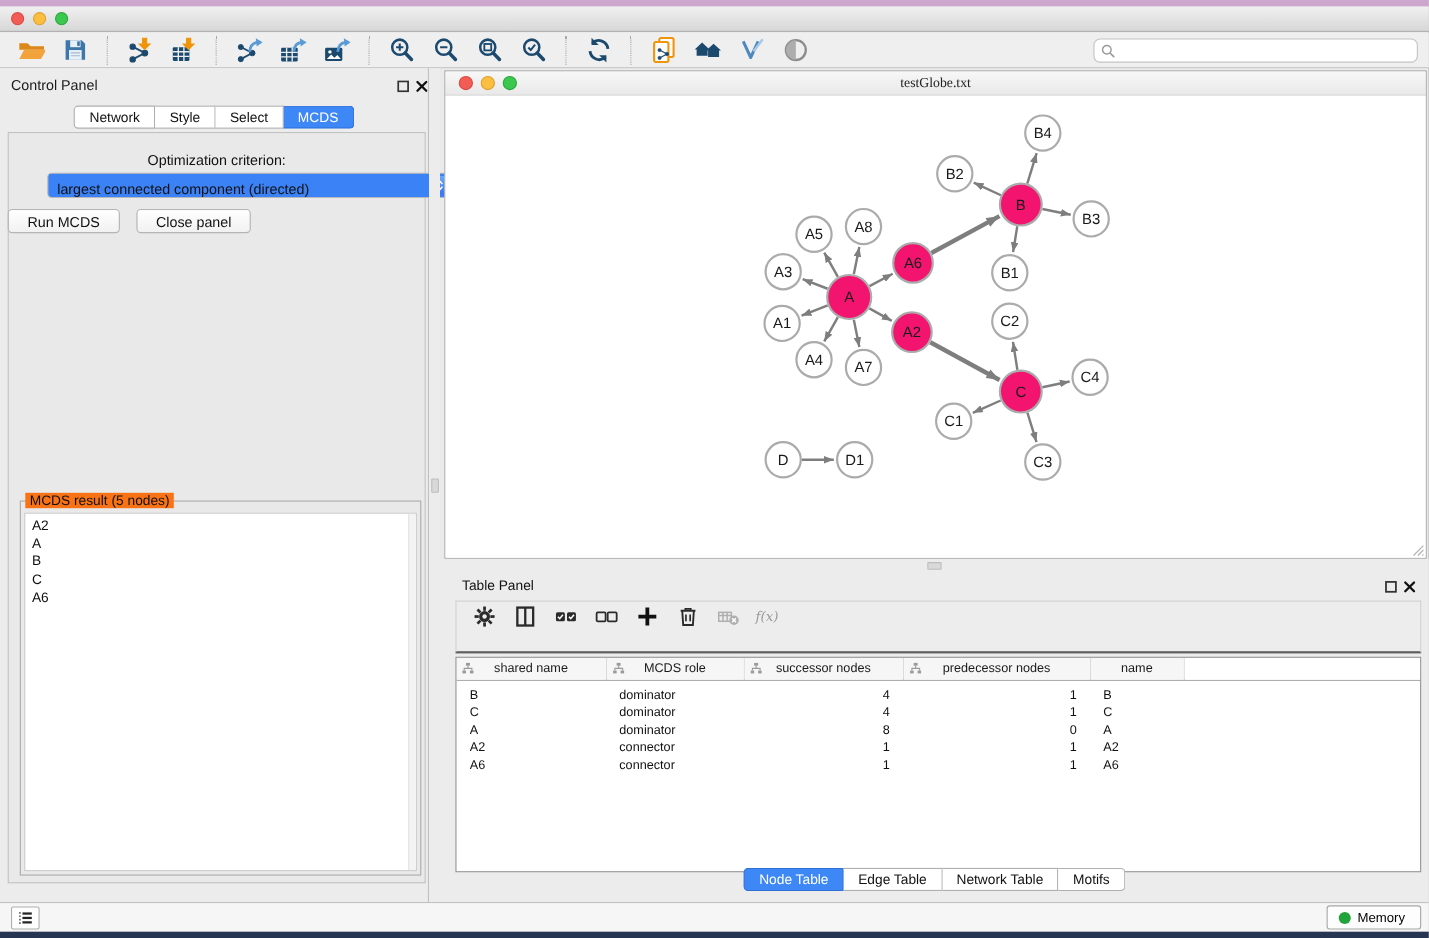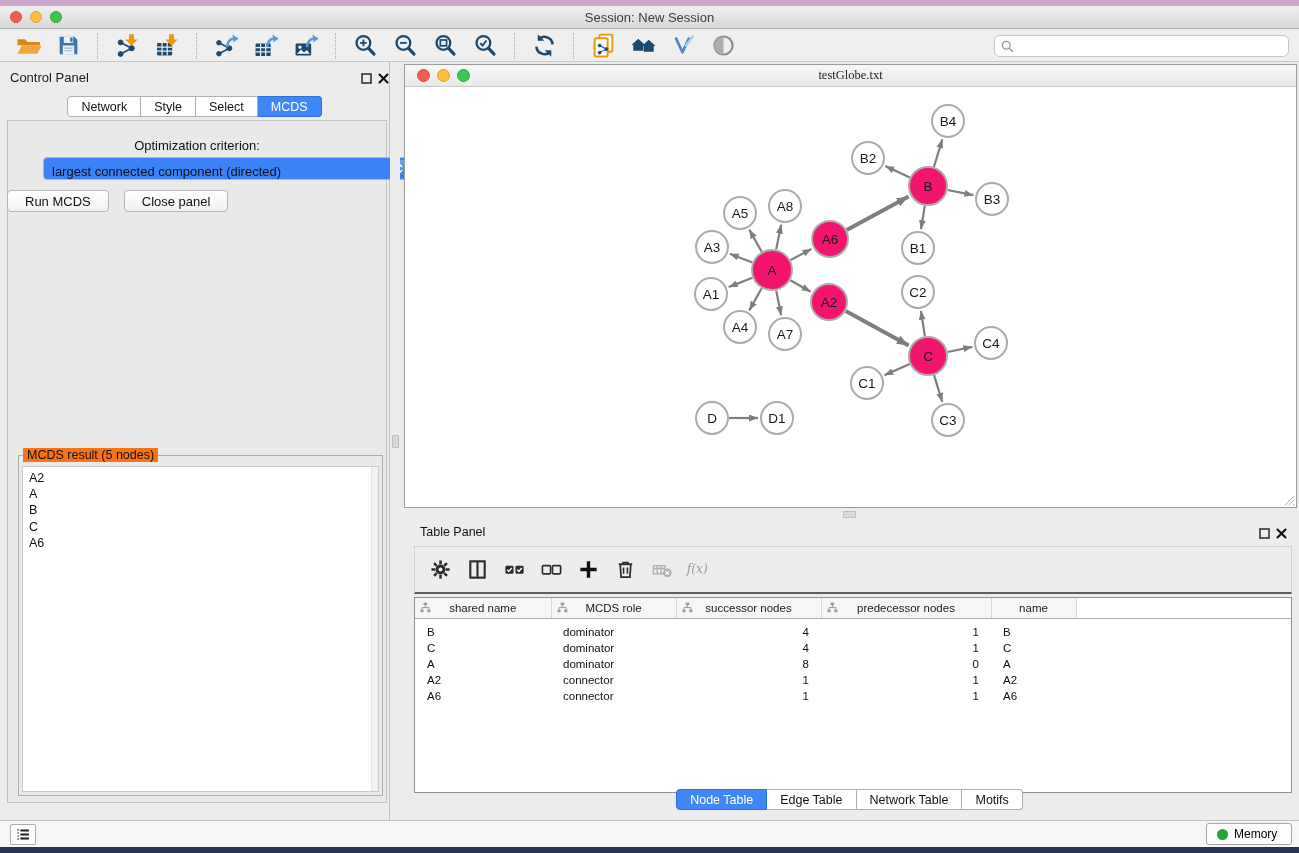--- a/index.html
+++ b/index.html
@@ -73,21 +73,21 @@
                 border-bottom:1px solid #C8C8C8; display:flex; align-items:center; }
   .nw-titlebar .lights{ top:4px; left:12px; gap:7px; }
   .nw-titlebar .light{ width:13px; height:13px; }
   .nw-title{ width:100%; text-align:center; font-size:12.5px; color:#222;font-family:Liberation Serif, serif; }
   .nw-canvas{ position:relative; width:891px; height:420px; background:#fff; overflow:hidden; }
   .resize-grip{ position:absolute; right:1px; bottom:1px; width:11px; height:11px; }
   
   .table-panel{ position:absolute; left:400px; top:520px; width:899px; height:300px; background:#ECECEC; }
   .tp-head{ position:absolute; left:20px; top:5px; font-size:12.5px; }
   .tp-toolbar{ position:absolute; left:14px; top:26px; width:878px; height:48px; background:#EDEDED;
-               border:1px solid #D2D2D2; border-bottom:2px solid #5E5E5E; display:flex; align-items:center; padding-left:12px; }
+               border:1px solid #D2D2D2; border-bottom:2px solid #5E5E5E; display:flex; padding-left:12px; }
   .tp-btn{ width:26px; height:26px; background:none; border:none; display:flex; align-items:center;
            justify-content:center; margin-right:11px; cursor:pointer; }
   .tp-btn svg{ width:23px; height:23px; }
   .tp-btn.wide svg{ width:33px; }
   .table-wrap{ position:absolute; left:14px; top:77px; width:878px; height:196px; background:#fff;
                border:1px solid #8F8F8F; overflow:hidden; }
   table{ border-collapse:collapse; table-layout:fixed; width:100%; font-size:11.5px; }
   th{ height:20px; background:#F6F6F6; border-right:1px solid #D8D8D8; border-bottom:1px solid #ACACAC;
       font-weight:normal; position:relative; text-align:center; color:#1A1A1A; }
   th.filler{ background:#fff; border-right:none; }
@@ -113,21 +113,20 @@
 
 <div id="app">
   <div class="top-strip"></div>
 
   <div class="titlebar">
     <div class="lights">
       <span class="light red"></span>
       <span class="light yellow"></span>
       <span class="light green"></span>
     </div>
-    <div class="win-title">Session: New Session</div>
   </div>
 
   <div class="toolbar">
     <div id="main-toolbar-icons" style="display:flex;align-items:center;">
         <button class="tbtn">
           <svg viewBox="0 0 24 24">
             <path d="M1.5 6h7.2l2.6 2.6H23v3.2H1.5z" fill="#DD8718"></path>
             <path d="M1.5 19.8l4.2-8H25l-4.6 8z" fill="#F2A33C"></path>
           </svg>
         </button>

